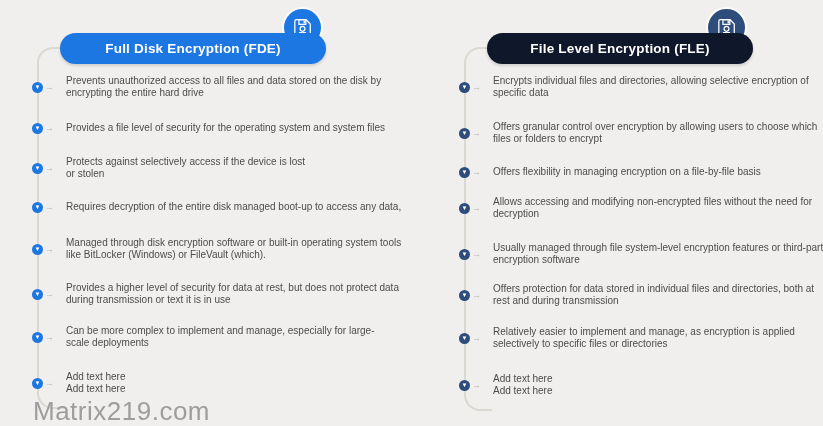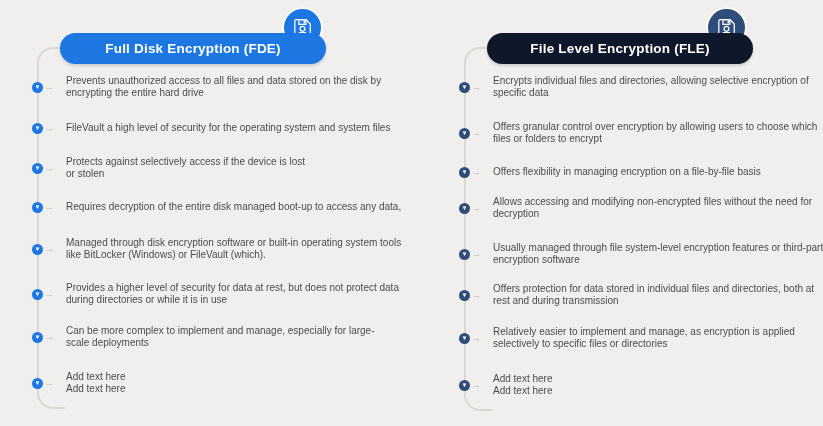--- a/index.html
+++ b/index.html
@@ -124,21 +124,21 @@
         </span>
       <span class="conn">→</span>
       <div class="itxt">Prevents unauthorized access to all files and data stored on the disk by
 encrypting the entire hard drive</div>
     </div>
     <div class="item" style="top:128px">
       <span class="marker">
           <span class="tri">▼</span>
         </span>
       <span class="conn">→</span>
-      <div class="itxt">FileVault a high level of security for the operating system and system files</div>
+      <div class="itxt">Provides a file level of security for the operating system and system files</div>
     </div>
     <div class="item" style="top:168px">
       <span class="marker">
           <span class="tri">▼</span>
         </span>
       <span class="conn">→</span>
       <div class="itxt">Protects against selectively access if the device is lost
 or stolen</div>
     </div>
     <div class="item" style="top:207px">
@@ -155,21 +155,21 @@
       <span class="conn">→</span>
       <div class="itxt">Managed through disk encryption software or built-in operating system tools
 like BitLocker (Windows) or FileVault (which).</div>
     </div>
     <div class="item" style="top:294px">
       <span class="marker">
           <span class="tri">▼</span>
         </span>
       <span class="conn">→</span>
       <div class="itxt">Provides a higher level of security for data at rest, but does not protect data
-during directories or while it is in use</div>
+during transmission or text it is in use</div>
     </div>
     <div class="item" style="top:337px">
       <span class="marker">
           <span class="tri">▼</span>
         </span>
       <span class="conn">→</span>
       <div class="itxt">Can be more complex to implement and manage, especially for large-
 scale deployments</div>
     </div>
     <div class="item" style="top:383px">
@@ -241,14 +241,15 @@
     <div class="item" style="top:385px">
       <span class="marker">
           <span class="tri">▼</span>
         </span>
       <span class="conn">→</span>
       <div class="itxt">Add text here
 Add text here</div>
     </div>
   </div>
 
+  <div id="watermark">Matrix219.com</div>
 
 </div>
 
 </body></html>

